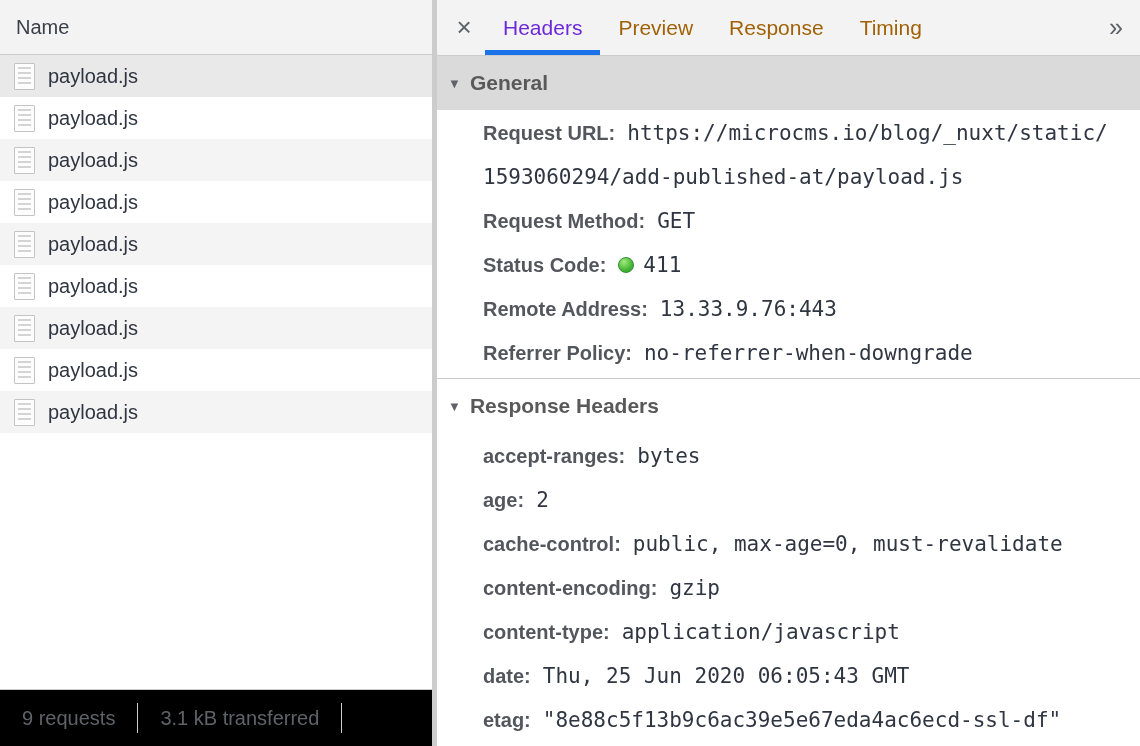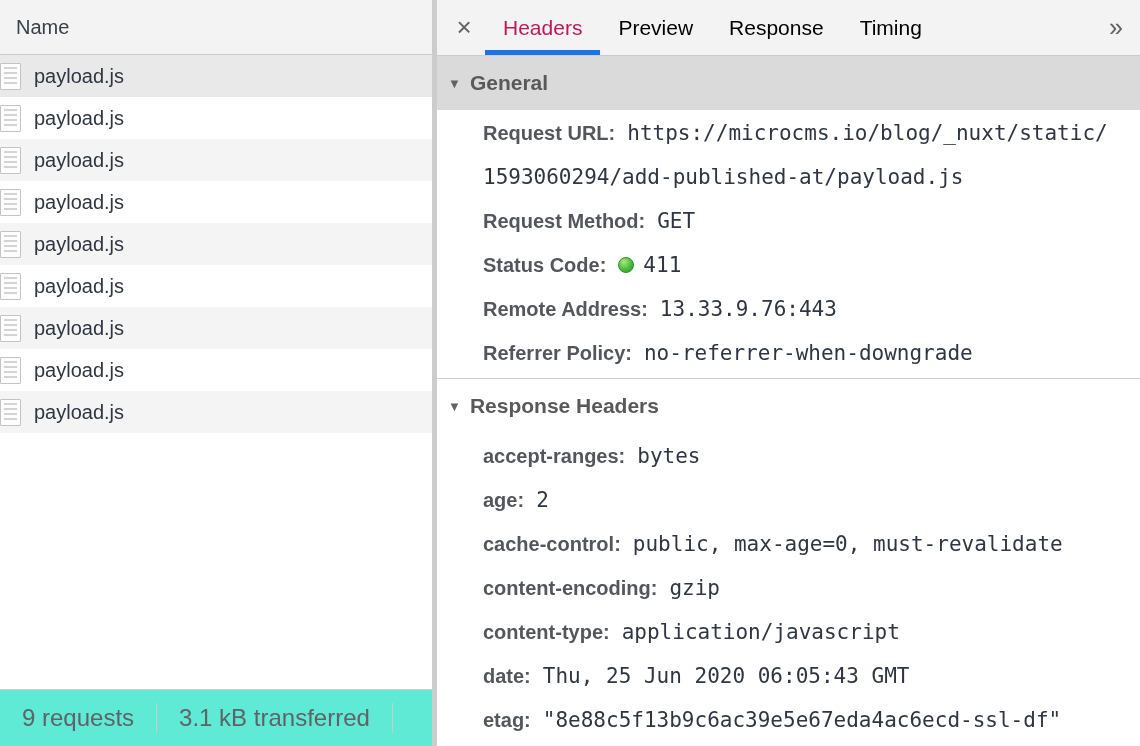--- a/index.html
+++ b/index.html
@@ -11,62 +11,62 @@
   
   .left { width: 432px; display: flex; flex-direction: column; background: #fff; }
   .name-header {
     height: 55px; flex: 0 0 55px; background: #f3f3f3;
     border-bottom: 1px solid #ccc; display: flex; align-items: center;
     padding-left: 16px; font-size: 20px; color: #39404a;
   }
   .rows { flex: 1; overflow: hidden; }
   .row {
     height: 42px; display: flex; align-items: center;
-    gap: 13px; font-size: 20px; color: #2f3642;
+    padding-left: 14px; gap: 13px; font-size: 20px; color: #2f3642;
     cursor: default; background: #fff;
   }
   .row.first { background: #e9e9e9; }
   .row.stripe { background: #f4f4f4; }
   .file-icon {
     width: 21px; height: 27px; flex: 0 0 21px;
     background: #fdfdfd; border: 1px solid #c3c3c3; border-radius: 1px;
     display: flex; align-items: center; justify-content: center;
   }
   .file-icon .lines {
     width: 13px; height: 19px;
     background: repeating-linear-gradient(#d4d4d4 0 2px, transparent 2px 5px);
   }
   .lfooter {
-    height: 57px; flex: 0 0 57px; background: #5eead4;
+    height: 57px; flex: 0 0 57px; background: #000000;
     border-top: 1px solid #ccc; display: flex; align-items: center;
-    font-size: 24px; color: #5f6368;
+    font-size: 20px; color: #5f6368;
   }
   .lfooter .stat { padding: 0 22px; white-space: nowrap; }
   .lfooter .sep { width: 1px; height: 30px; background: #ccc; flex: 0 0 1px; }
 
   
   .divider { width: 5px; flex: 0 0 5px; background: #ccc; cursor: col-resize; }
 
   
   .right { flex: 1; min-width: 0; display: flex; flex-direction: column; background: #fff; }
   .tabbar {
     height: 56px; flex: 0 0 56px; background: #f3f3f3;
     border-bottom: 1px solid #ccc; display: flex; align-items: stretch;
     padding-left: 6px;
   }
   .closebtn {
     width: 42px; display: flex; align-items: center; justify-content: center;
     font-size: 26px; color: #5f6368; cursor: pointer;
   }
   .tab {
     display: flex; align-items: center; padding: 0 18px;
-    font-size: 21px; color: #000000; position: relative; cursor: pointer;
+    font-size: 21px; color: #a16207; position: relative; cursor: pointer;
     white-space: nowrap;
   }
-  .tab.active { color: #be185d; }
+  .tab.active { color: #6d28d9; }
   .tab.active::after {
     content: ""; position: absolute; left: 0; right: 0; bottom: 0;
     height: 5px; background: #1a73e8;
   }
   .morebtn {
     margin-left: auto; display: flex; align-items: center;
     padding: 0 17px; font-size: 25px; color: #5f6368; cursor: pointer;
   }
 
   .content { flex: 1; overflow: hidden; }

